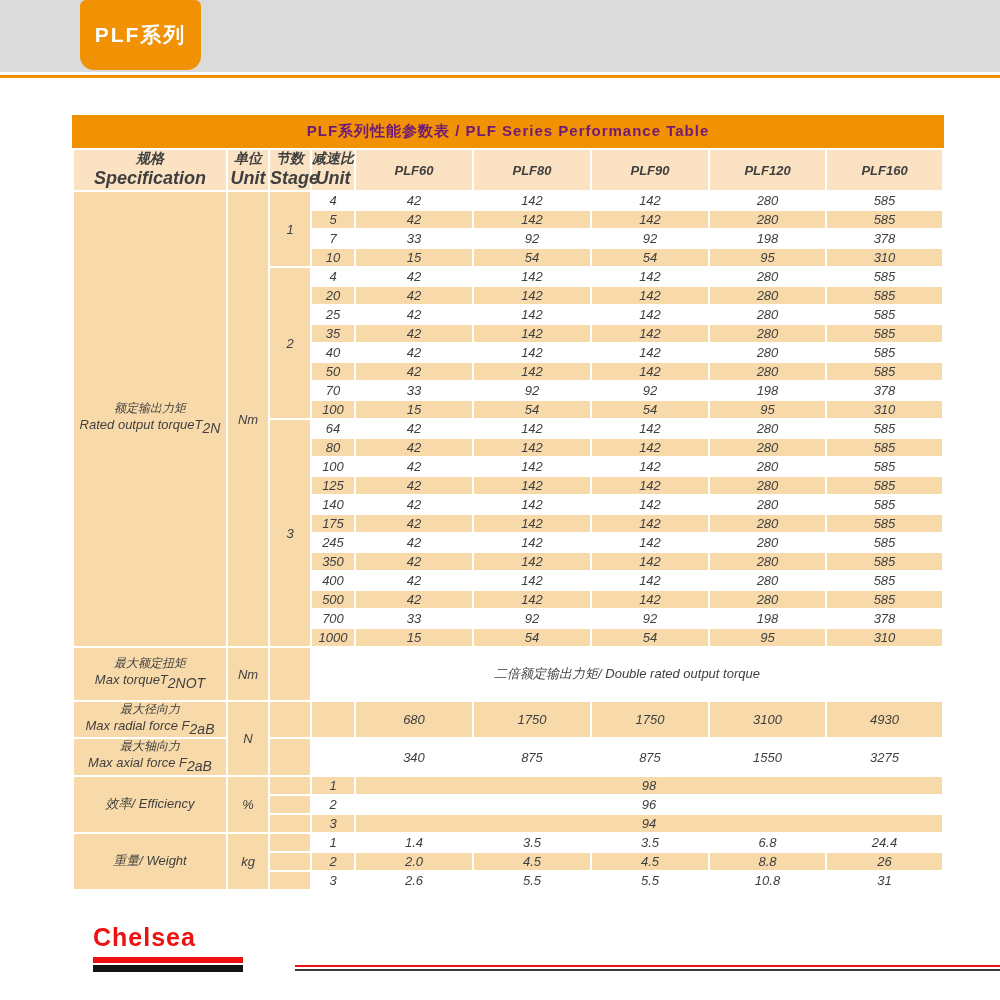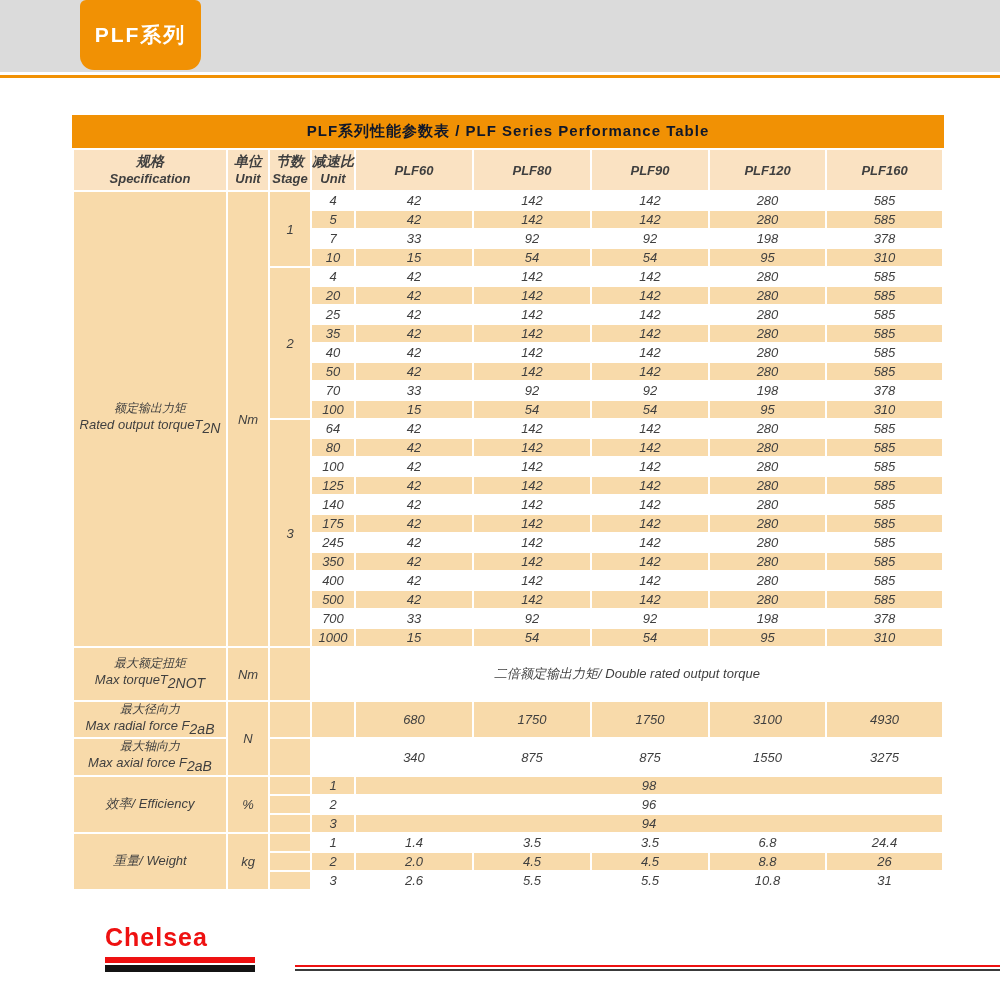--- a/index.html
+++ b/index.html
@@ -15,40 +15,40 @@
     position:absolute; top:0; left:72px; width:121px; height:70px;
     background:#f19104; border-radius:6px 6px 14px 14px;
     display:flex; align-items:center; justify-content:center;
     color:#fff; font-weight:bold; font-size:21px; letter-spacing:2px;margin-left:8px;
   }
   .orange-line { position:absolute; top:75px; left:0; width:1000px; height:3px; background:#f19104; }
 
   
   .table-wrap { position:absolute; top:115px; left:72px; width:872px; }
   .title-bar {
-    width:872px; height:33px; background:#f19104; color:#0f172a;
+    width:872px; height:33px; background:#f19104; color:#701a75;
     font-weight:bold; font-size:15px; letter-spacing:1px;
     display:flex; align-items:center; justify-content:center;
   }
   table { border-collapse:separate; border-spacing:2px; width:872px; table-layout:fixed;font-style:italic; }
   th, td { padding:0; margin:0; text-align:center; vertical-align:middle; font-size:13px; }
   thead th { background:#fae2c2; font-weight:bold; height:40px; }
   thead th .zh { font-size:14px; line-height:1.25; }
-  thead th .en { font-size:13px; line-height:1.2; }
+  thead th .en { font-size:18px; line-height:1.2; }
   tbody td { height:17px; background:#ffffff; }
   td.peach { background:#f8daaa; }
   td.stripe { background:#f8daaa; }
   td.spec .zh { font-size:12px; line-height:1.3; }
   td.spec .en { font-size:13px; line-height:1.3; }
   sub { font-size:14px; }
   tr.row-maxtorque td { height:52px; }
   tr.row-force td { height:34px; }
 
   
-  .footer { position:absolute; top:925px; left:105px; width:150px; }
+  .footer { position:absolute; top:925px; left:93px; width:150px; }
   .brand { color:#ee1111; font-size:25px; font-weight:bold; letter-spacing:1px; line-height:1; }
   .bar-red { width:150px; height:6px; background:#ee1111; margin-top:7px; }
   .bar-black { width:150px; height:7px; background:#141414; margin-top:2px; }
   .line-red { position:absolute; top:965px; left:295px; width:705px; height:2px; background:#ee1111; }
   .line-black { position:absolute; top:969px; left:295px; width:705px; height:2px; background:#3a3a3a; }
 </style>
 </head>
 <body>
 
 <div class="page">

